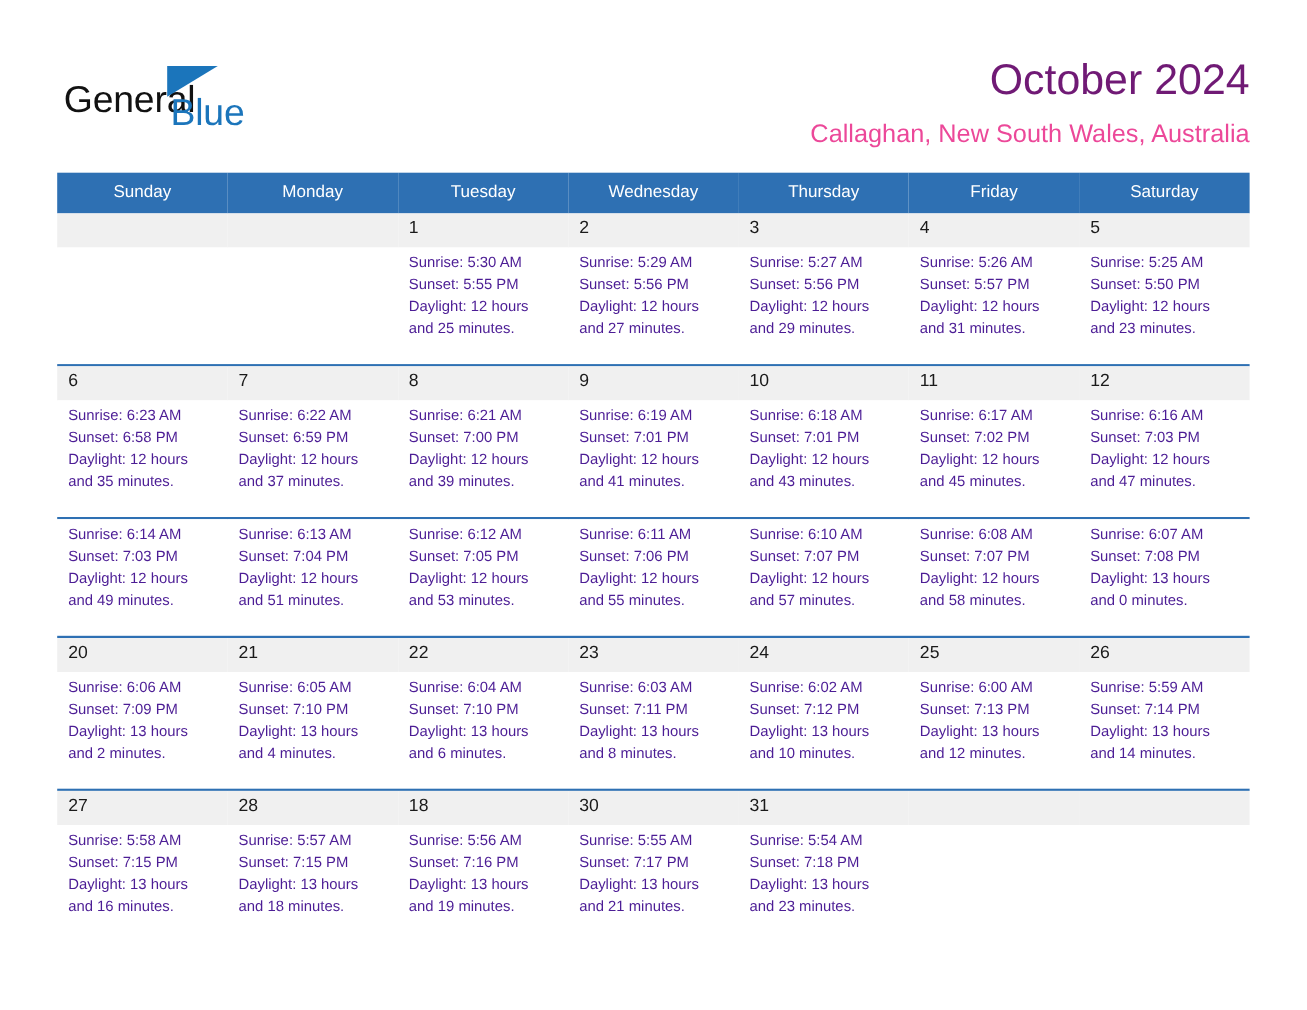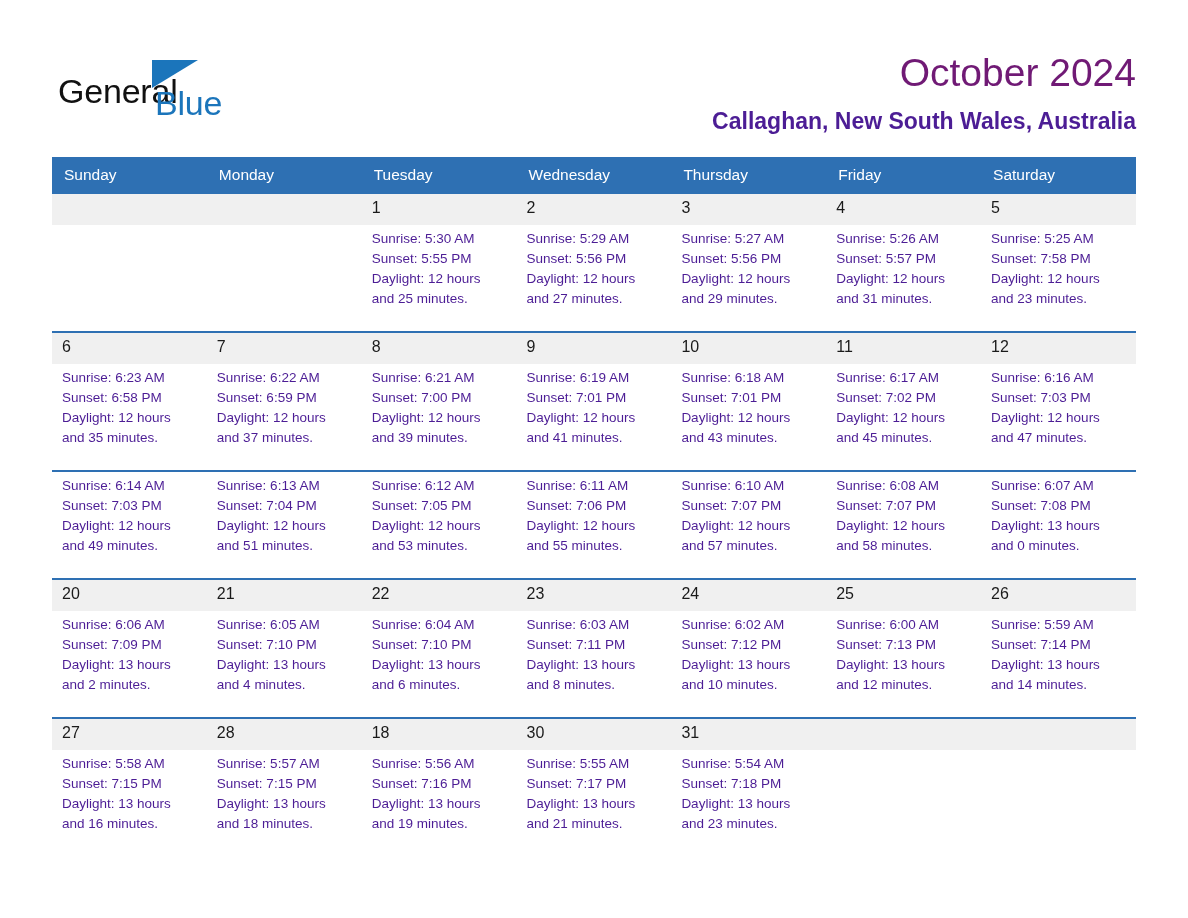--- a/index.html
+++ b/index.html
@@ -77,43 +77,43 @@
     font-size: 39px;
     line-height: 46px;
     color: #701a75;
     font-weight: normal;
     margin: 0;
     white-space: nowrap;
   }
   .cal-subtitle {
     font-size: 23px;
     line-height: 30px;
-    color: #4c1d95;
+    color: #ec4899;
     margin: 10px 0 0 0;
-    font-weight: bold;
+    font-weight: normal;
     white-space: nowrap;
   }
 
   
   .calendar {
     position: absolute;
     left: 52px;
     top: 157px;
     width: 1084px;
     border-collapse: collapse;
     table-layout: fixed;
   }
 
   .calendar th {
     background: #2E70B3;
     color: #ffffff;
     font-size: 15.5px;
     font-weight: normal;
-    text-align: left;
-    padding: 9px 0 10px 12px;
+    text-align: center;
+    padding: 9px 0 10px 0;
     height: 18px;
     box-sizing: content-box;
   }
 
   .daynum-row td {
     background: #F0F0F0;
     font-size: 16px;
     color: #1a1a1a;
     padding: 5px 0 6px 10px;
     height: 20px;
@@ -214,21 +214,21 @@
             <span class="cell-line">and 29 minutes.</span>
           </td>
           <td>
             <span class="cell-line">Sunrise: 5:26 AM</span>
             <span class="cell-line">Sunset: 5:57 PM</span>
             <span class="cell-line">Daylight: 12 hours</span>
             <span class="cell-line">and 31 minutes.</span>
           </td>
           <td>
             <span class="cell-line">Sunrise: 5:25 AM</span>
-            <span class="cell-line">Sunset: 7:58 PM</span>
+            <span class="cell-line">Sunset: 5:50 PM</span>
             <span class="cell-line">Daylight: 12 hours</span>
             <span class="cell-line">and 23 minutes.</span>
           </td>
         </tr>
         <tr class="week-sep">
           <td colspan="7"></td>
         </tr>
         <tr class="daynum-row">
           <td>6</td>
           <td>7</td>

